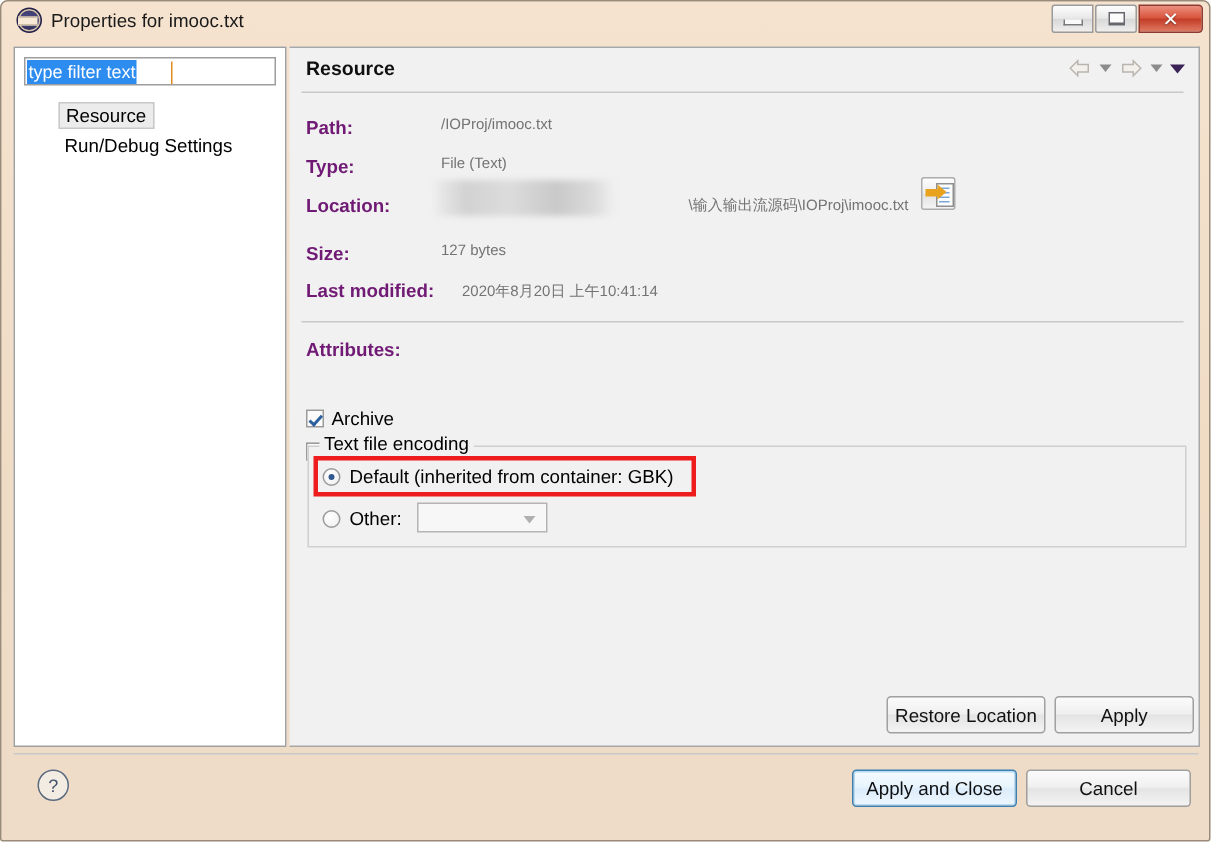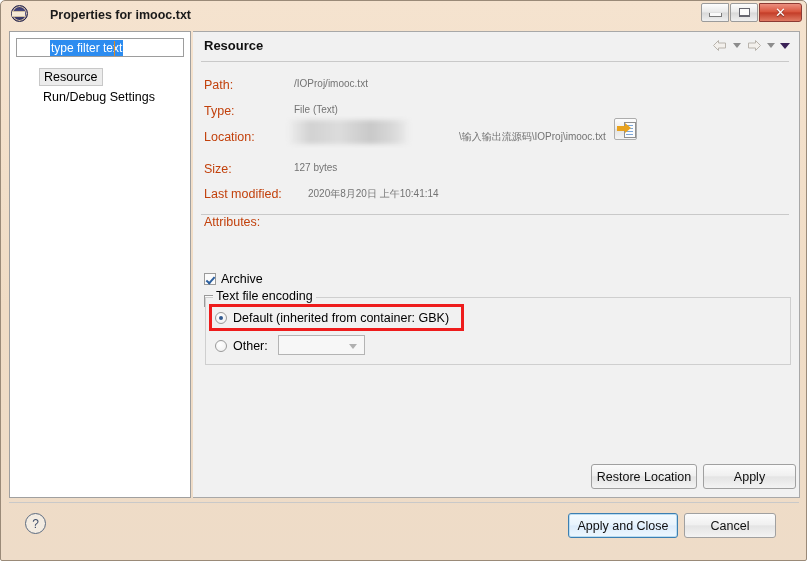--- a/index.html
+++ b/index.html
@@ -5,21 +5,21 @@
   html,body{margin:0;padding:0;background:#ffffff;}
   body{width:807px;height:561px;overflow:hidden;
        font-family:"Liberation Sans","DejaVu Sans",sans-serif;font-size:12px;color:#000;}
 
   
   .window{position:absolute;left:0;top:0;width:807px;height:561px;box-sizing:border-box;
           border:1px solid #9a8a78;border-radius:5px 5px 2px 2px;
           background:linear-gradient(to bottom,#f5e3cf 0%,#f0dcc5 55%,#eedcc8 100%);
           overflow:hidden;}
   .titlebar{position:absolute;left:0;top:0;width:807px;height:26px;}
-  .title-inner{position:absolute;left:10px;top:4px;display:flex;align-items:flex-end;gap:22px;font-weight:bold;}
+  .title-inner{position:absolute;left:10px;top:4px;display:flex;align-items:center;gap:6px;}
   .eclipse-icon{width:15px;height:15px;border-radius:50%;
       background:linear-gradient(to bottom,#3b3b6b 0%,#4b4b86 45%,#2f2f58 100%);
       border:1px solid #23234a;position:relative;box-shadow:0 0 0 1px #d8c3a8 inset;}
   .eclipse-icon:before{content:"";position:absolute;left:0px;top:5px;width:13px;height:4px;
       background:#f6ead6;border-top:1px solid #cfbfa4;border-bottom:1px solid #cfbfa4;}
   .title-text{font-size:12.5px;color:#1a1a1a;white-space:nowrap;}
 
   
   .winbtns{position:absolute;right:6px;top:2px;display:flex;}
   .wb{width:28px;height:19px;box-sizing:border-box;border:1px solid #9b9b9b;
@@ -32,38 +32,38 @@
   .glyph-max{width:11px;height:9px;border:1px solid #66666f;box-sizing:border-box;background:#fbfbfb;
       box-shadow:0 -2px 0 -1px #66666f inset;}
   .glyph-close{color:#fff;font-size:13px;font-weight:bold;line-height:1;text-shadow:0 1px 1px rgba(0,0,0,.45);}
 
   
   .tree-panel{position:absolute;left:8px;top:30px;width:182px;height:467px;
       background:#fff;border:1px solid #a0a0a0;box-sizing:border-box;}
   .filter-box{position:absolute;left:6px;top:6px;width:168px;height:19px;box-sizing:border-box;
       border:1px solid #9d9d9d;background:#fff;}
   .filter-sel{position:absolute;left:1px;top:1px;height:16px;background:#2c8cf0;color:#fff;
-      padding:0 1px;font-size:12px;line-height:16px;white-space:nowrap;margin-left:32px;}
+      padding:0 1px;font-size:12px;line-height:16px;white-space:nowrap;}
   .caret{position:absolute;top:2px;width:1px;height:15px;background:#e08a20;}
   .tree-item{position:absolute;left:33px;font-size:12.5px;line-height:16px;white-space:nowrap;}
   .tree-item.sel{background:#ececec;border:1px solid #c8c8c8;padding:0 4px;left:29px;}
 
   .right-panel{position:absolute;left:192px;top:30px;width:607px;height:467px;
       background:#f1f1f1;border:1px solid #a8a8a8;border-left:none;box-sizing:border-box;}
 
   .page-head{position:absolute;left:0;top:0;width:605px;height:28px;}
   .page-title{position:absolute;left:11px;top:6px;font-size:13px;font-weight:bold;color:#101010;}
   .head-rule{position:absolute;left:8px;top:29px;width:588px;height:1px;background:#c9c9c9;}
   .nav{position:absolute;right:8px;top:7px;display:flex;align-items:center;gap:5px;}
   .arrow-ico{width:16px;height:13px;}
   .tri{width:0;height:0;border-left:4px solid transparent;border-right:4px solid transparent;
        border-top:5px solid #8c8c8c;}
   .tri.dark{border-top-color:#3b2257;border-left-width:5px;border-right-width:5px;border-top-width:6px;}
 
-  .field-label{position:absolute;font-size:12.5px;color:#c2410c;white-space:nowrap;}
+  .field-label{position:absolute;font-size:12.5px;color:#701a75;white-space:nowrap;font-weight:bold;}
   .field-value{position:absolute;font-size:10px;color:#737373;white-space:nowrap;}
 
   .redact{position:absolute;left:288px;top:119px;width:120px;height:24px;
       background:linear-gradient(90deg,#ededed 0%,#d2d2d2 18%,#dcdcdc 42%,#c9c9c9 68%,#dadada 88%,#eee 100%);
       filter:blur(2.2px);border-radius:3px;}
 
   .loc-btn{position:absolute;left:613px;top:117px;width:23px;height:22px;box-sizing:border-box;
       border:1px solid #adadad;border-radius:2px;
       background:linear-gradient(to bottom,#fdfdfd,#ececec 50%,#e2e2e2 51%,#f4f4f4);}
   .loc-doc{position:absolute;left:9px;top:3px;width:10px;height:14px;background:#fcfcfc;border:1px solid #8f8f8f;}
@@ -175,21 +175,21 @@
     <div class="field-value" style="left:266px;top:98px;">\输入输出流源码\IOProj\imooc.txt</div>
 
     <div class="field-label" style="left:11px;top:130px;">Size:</div>
     <div class="field-value" style="left:101px;top:130px;">127   bytes</div>
 
     <div class="field-label" style="left:11px;top:155px;">Last modified:</div>
     <div class="field-value" style="left:115px;top:155px;">2020年8月20日 上午10:41:14</div>
 
     <div class="rule" style="left:8px;top:182px;width:588px;"></div>
 
-    <div class="field-label" style="left:11px;top:183px;">Attributes:</div>
+    <div class="field-label" style="left:11px;top:194px;">Attributes:</div>
 
     <div class="chk-row" style="left:11px;top:218px;margin-top:44px;">
       <span class="chk"></span>
       <span>Read-only</span>
     </div>
     <div class="chk-row" style="left:11px;top:240px;">
       <span class="chk on"></span>
       <span>Archive</span>
     </div>
     <div class="chk-row" style="left:11px;top:262px;">
@@ -233,17 +233,17 @@
     <span>Apply</span>
   </div>
 
   <div class="footer-rule"></div>
   <div class="help">
     <span>?</span>
   </div>
   <div class="btn default" style="left:567px;top:512px;width:110px;height:25px;">
     <span>Apply and Close</span>
   </div>
-  <div class="btn" style="left:683px;top:512px;width:92px;height:25px;">
+  <div class="btn" style="left:683px;top:512px;width:110px;height:25px;">
     <span>Cancel</span>
   </div>
 
 </div>
 
 </body></html>

